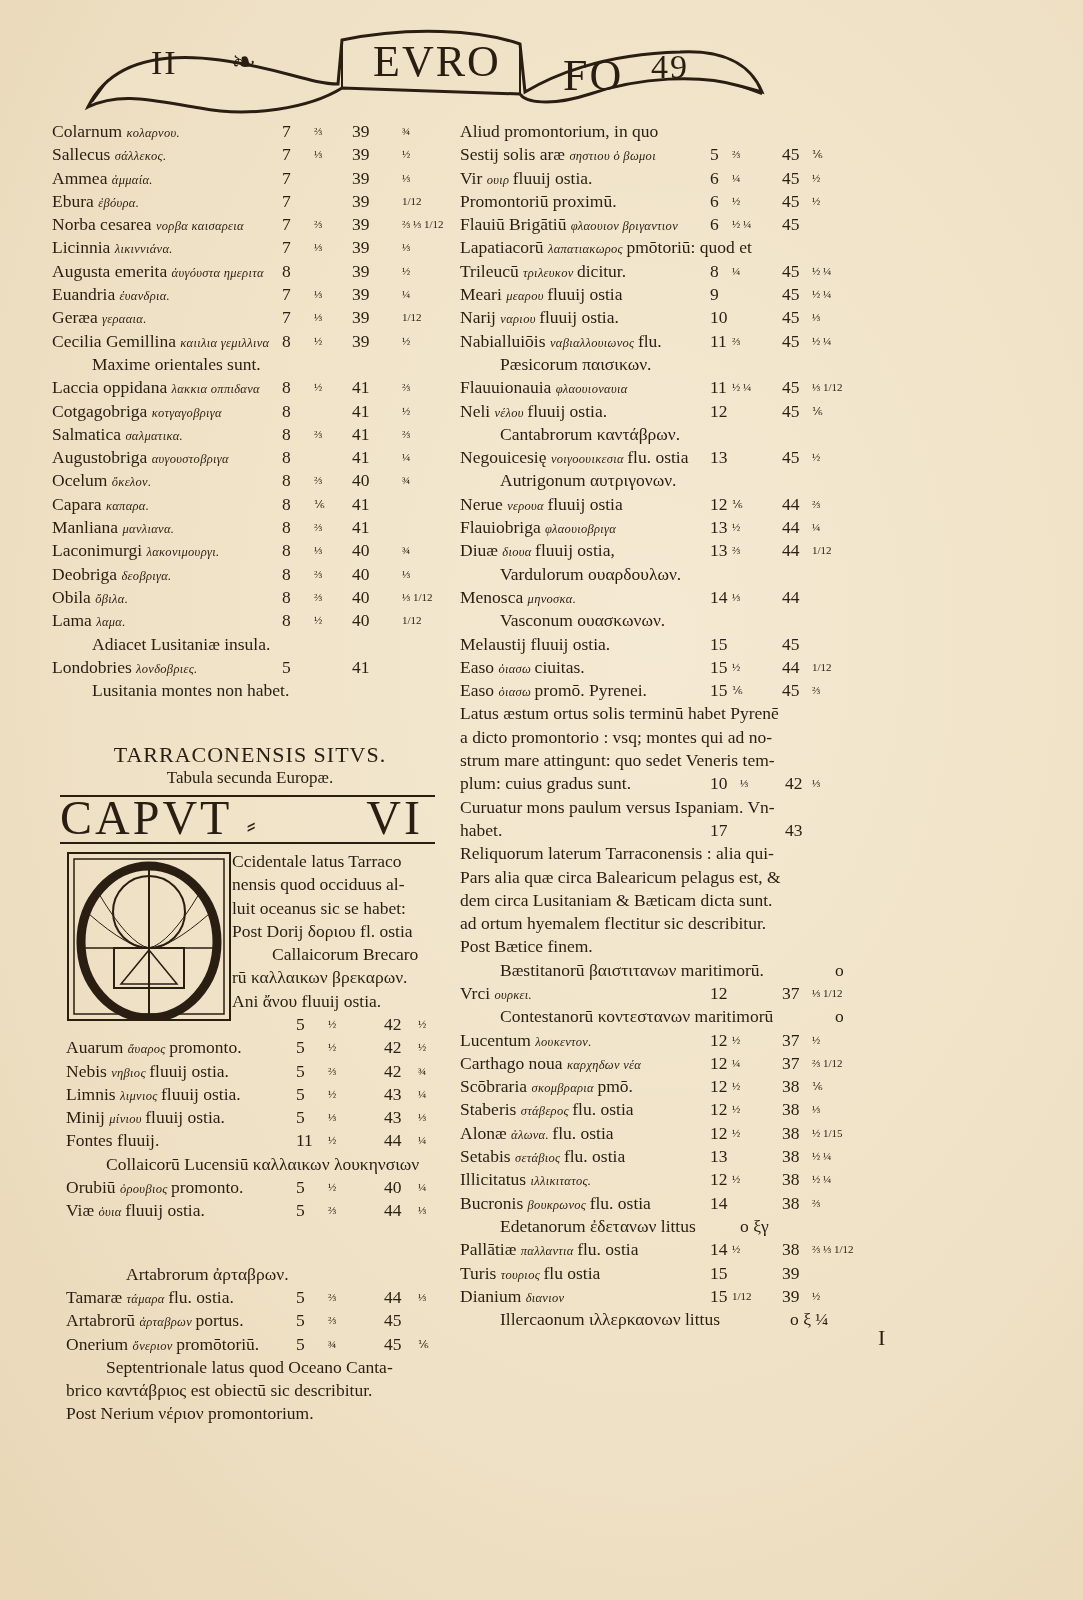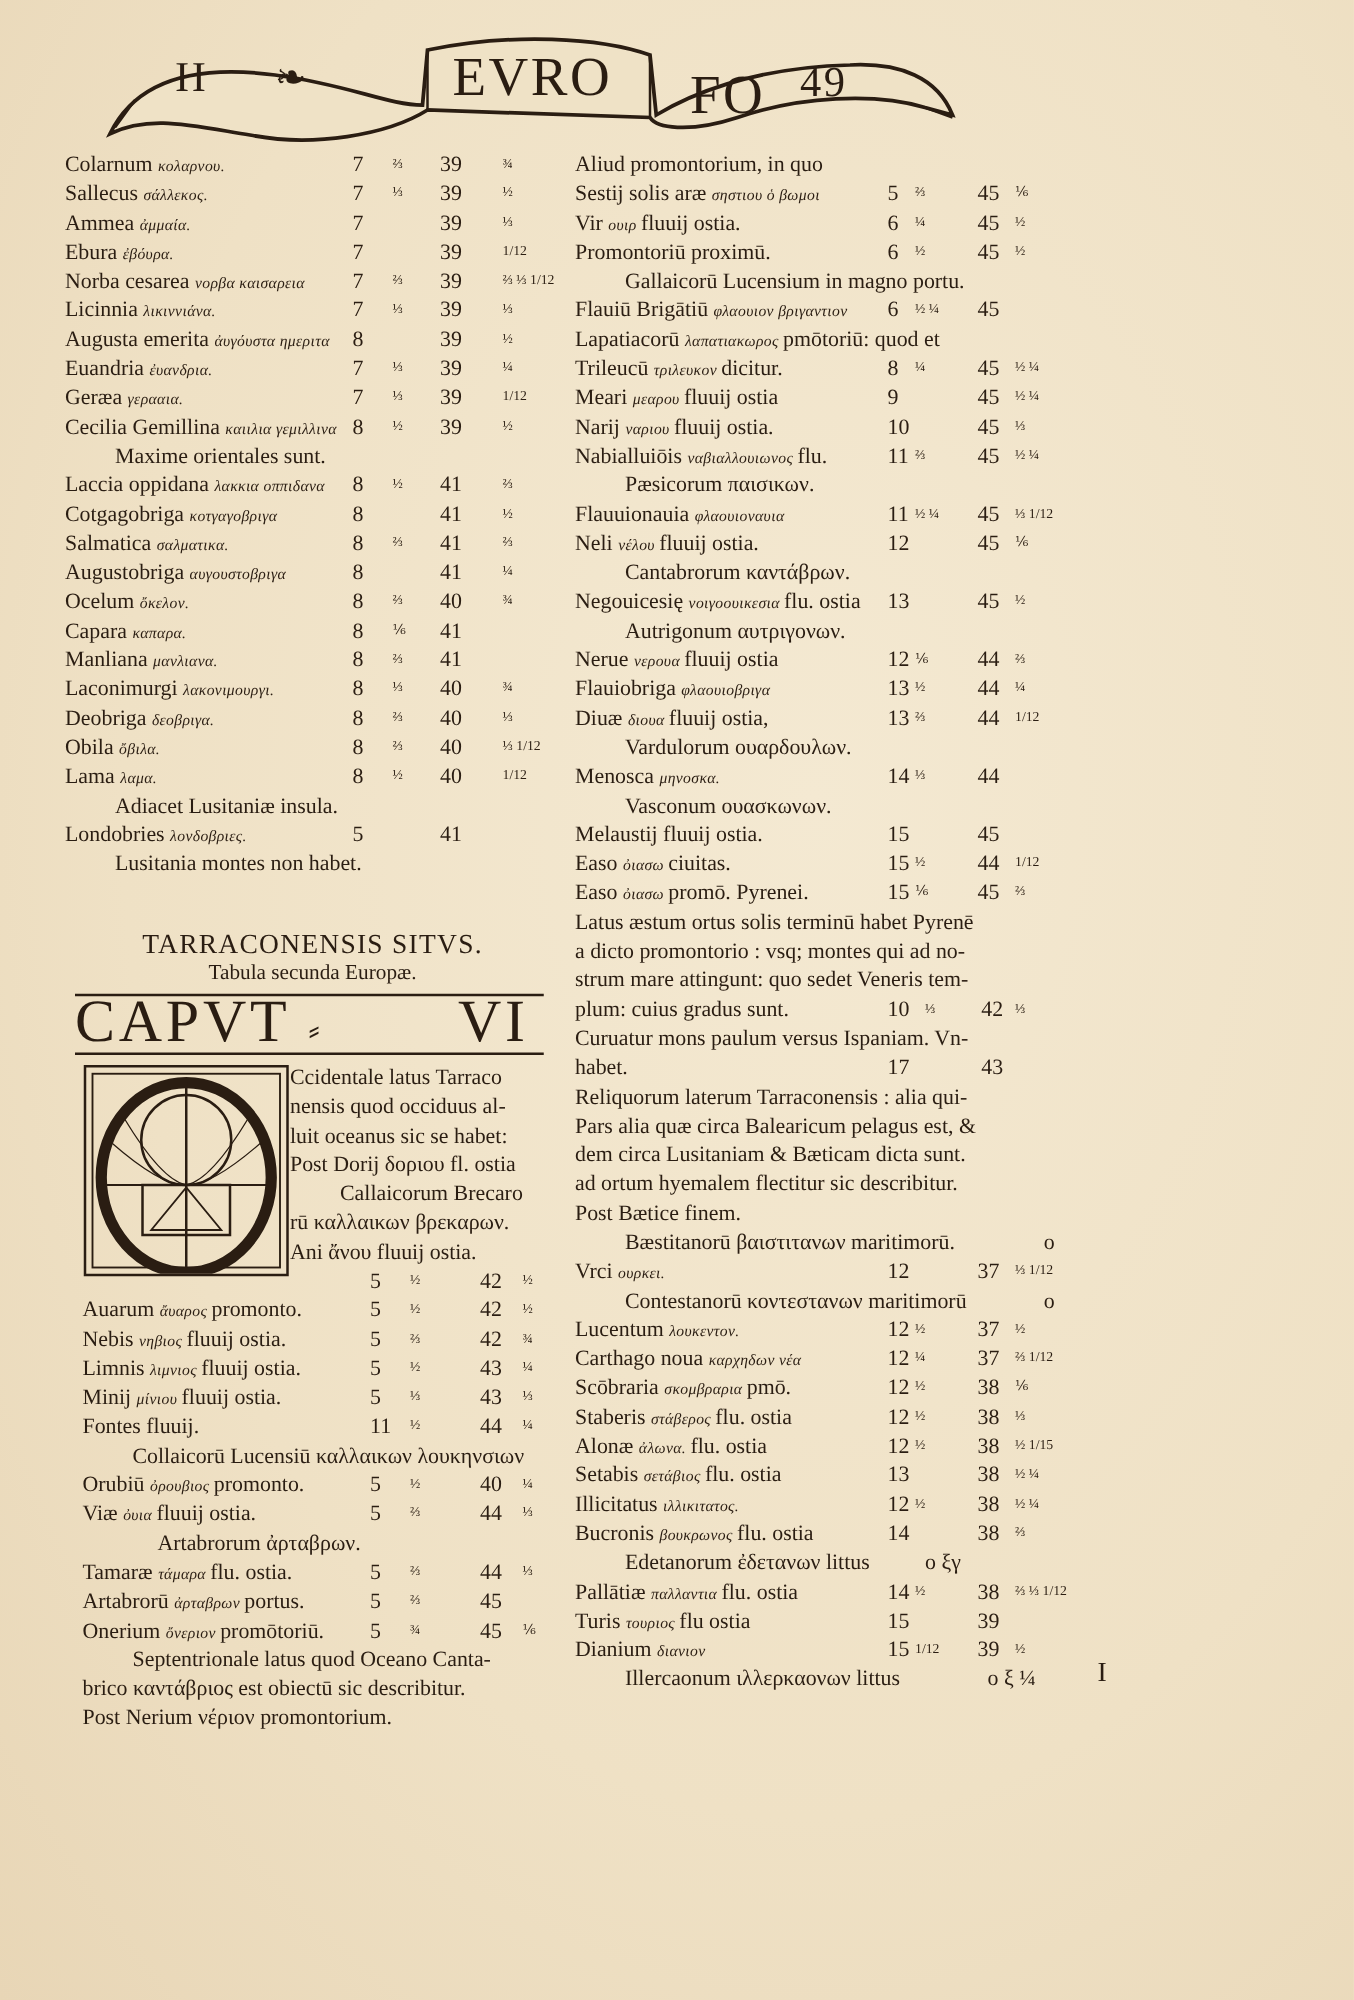--- a/index.html
+++ b/index.html
@@ -3,30 +3,30 @@
 <meta charset="utf-8">
 <style>
   html,body{margin:0;padding:0;}
   body{width:1083px;height:1600px;background:#f1e4cb;position:relative;overflow:hidden;
        font-family:"Liberation Serif","DejaVu Serif",serif;color:#2a1d12;}
   .page{position:absolute;inset:0;
         background:radial-gradient(ellipse at 60% 40%,#f4e9d2 0%,#efe1c5 60%,#e8d6b6 100%);}
   
   .banner{position:absolute;left:80px;top:22px;width:690px;height:95px;}
   .banner svg{position:absolute;left:0;top:0;}
-  .ban-seg{position:absolute;font-size:44px;letter-spacing:2px;color:#2a1d12;}
+  .ban-seg{position:absolute;font-size:44px;letter-spacing:2px;color:#2a1d12;margin-left:11px;}
   
   .col{position:absolute;font-size:17.5px;line-height:23.3px;}
   .row{position:relative;height:23.3px;white-space:nowrap;}
   .row .name{position:absolute;left:0;}
   .row .gk{font-size:12.5px;font-style:italic;letter-spacing:0.3px;}
   .row .v{position:absolute;text-align:left;}
   .row .frac{font-size:11px;line-height:9px;display:inline-block;vertical-align:middle;text-align:center;}
   .indent{padding-left:40px;}
-  .indent2{padding-left:60px;}
+  .indent2{padding-left:60px;margin-top:40px;}
   .heading1{position:absolute;left:60px;width:380px;text-align:center;font-size:22px;letter-spacing:1px;}
   .heading2{position:absolute;left:60px;width:380px;text-align:center;font-size:17px;}
   .rule{position:absolute;height:2px;background:#2a1d12;}
   .caput{position:absolute;left:60px;top:790px;width:375px;height:50px;font-size:48px;letter-spacing:3px;}
   .initial{position:absolute;left:67px;top:852px;width:160px;height:165px;border:2px solid #2a1d12;}
   .para{position:absolute;font-size:17.5px;line-height:23.3px;}
   .marker{position:absolute;left:878px;top:1325px;font-size:22px;}
 </style>
 </head>
 <body>
@@ -332,21 +332,20 @@
         <span class="v" style="left: 322px;">45</span>
         <span class="v frac" style="left: 352px; top: 7px;">½</span>
       </div>
       <div class="row">
         <span class="name"><span>Promontoriū proximū. </span></span>
         <span class="v" style="left: 250px;">6</span>
         <span class="v frac" style="left: 272px; top: 7px;">½</span>
         <span class="v" style="left: 322px;">45</span>
         <span class="v frac" style="left: 352px; top: 7px;">½</span>
       </div>
-      <div class="row indent"><span>Gallaicorū Lucensium in magno portu.</span></div>
       <div class="row">
         <span class="name"><span>Flauiū Brigātiū </span><span class="gk">φλαουιον βριγαντιον </span></span>
         <span class="v" style="left: 250px;">6</span>
         <span class="v frac" style="left: 272px; top: 7px;">½ ¼</span>
         <span class="v" style="left: 322px;">45</span>
       </div>
       <div class="row">
         <span class="name"><span>Lapatiacorū </span><span class="gk">λαπατιακωρος </span><span>pmōtoriū: quod et</span></span>
       </div>
       <div class="row">

